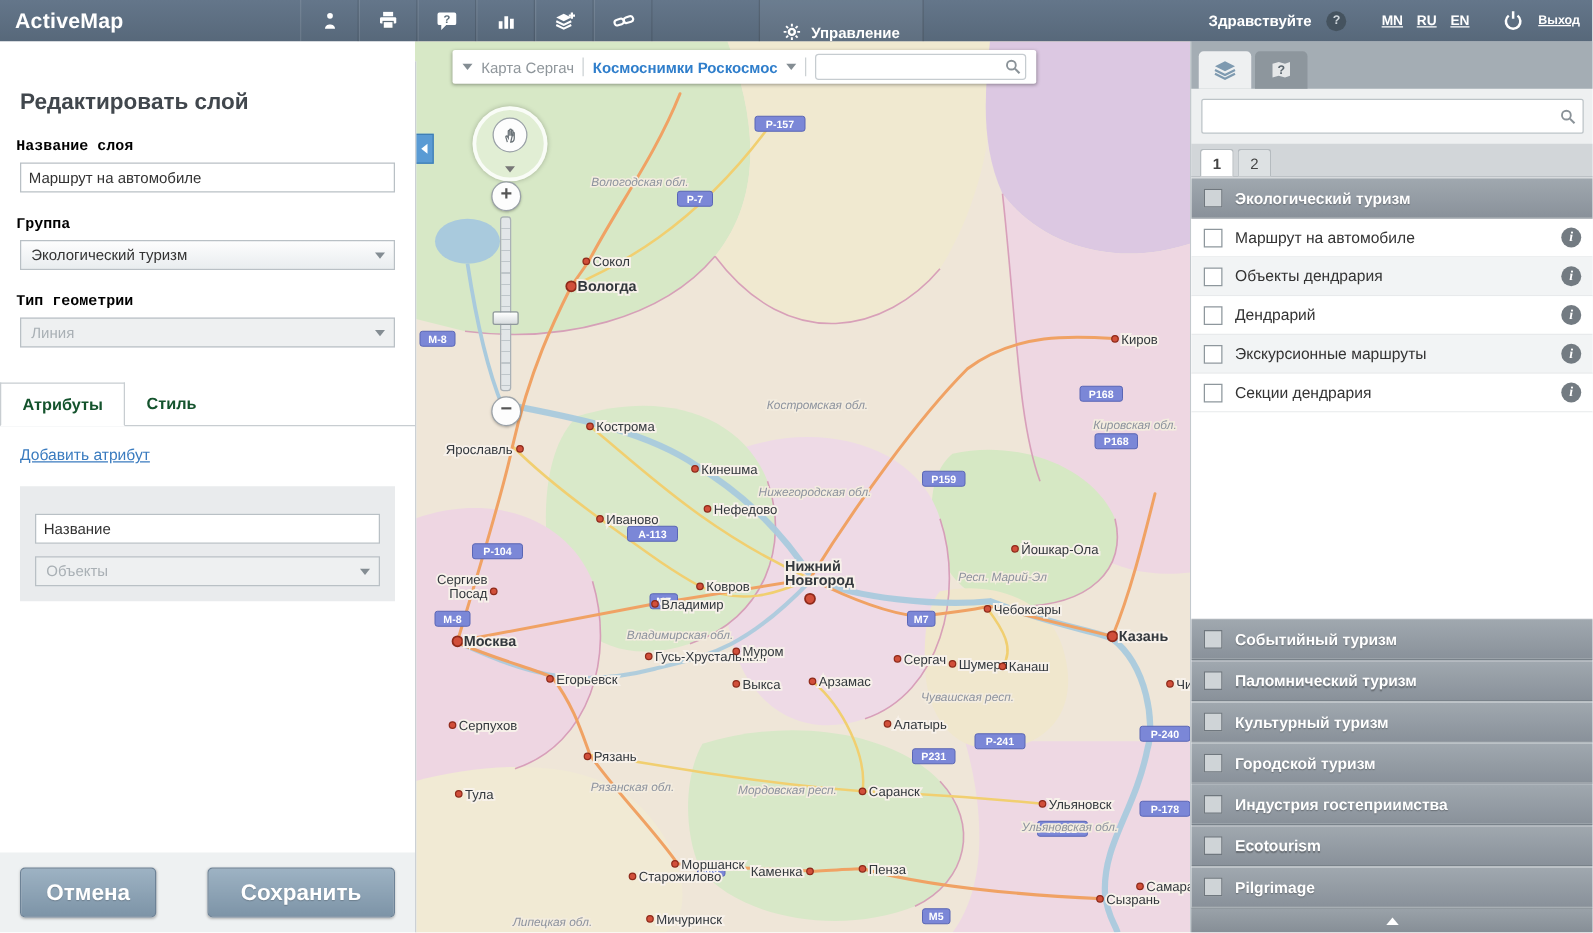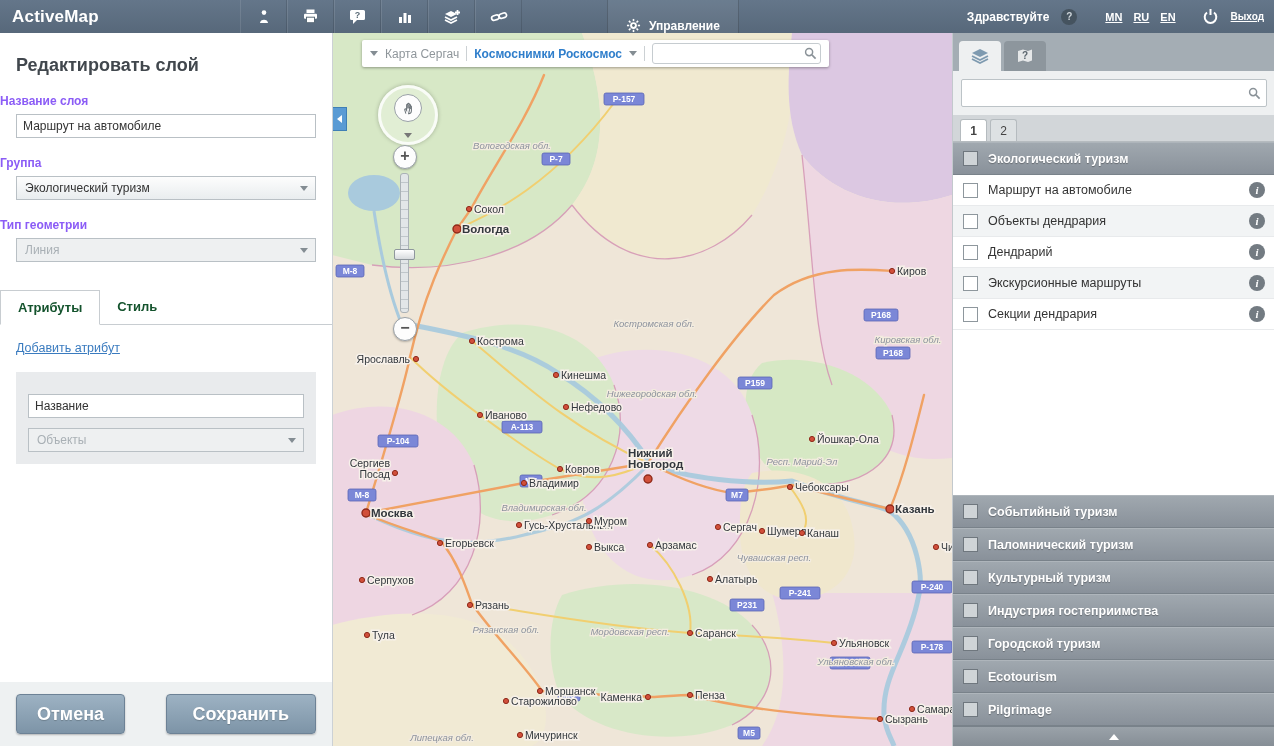--- a/index.html
+++ b/index.html
@@ -19,24 +19,24 @@
   .hdr-right{position:absolute;right:10px;top:0;height:33px;display:flex;align-items:center;gap:12px;}
   .greeting{font-size:12px;font-weight:bold;}
   .help-badge{width:16px;height:16px;border-radius:50%;background:#45535f;color:#cfd6db;font-size:10px;font-weight:bold;
               display:flex;align-items:center;justify-content:center;cursor:pointer;}
   .langs{display:flex;gap:11px;margin-left:16px;}
   .lang{font-size:11px;font-weight:bold;text-decoration:underline;cursor:pointer;color:#fff;}
   .power{display:flex;align-items:center;margin-left:14px;}
   .logout{font-size:10px;font-weight:bold;text-decoration:underline;cursor:pointer;}
 
   
-  .edit-panel{position:absolute;left:0;top:33px;width:332px;bottom:0;background:#fff;
+  .edit-panel{position:absolute;left:0;top:49px;width:332px;bottom:0;background:#fff;
               border-right:1px solid #ccd1d5;z-index:20;}
   .panel-title{margin:22px 16px 0;font-size:18px;font-weight:bold;color:#41474d;}
-  .f-label{margin:18px 0 6px;font-size:12px;font-weight:bold;color:#8b5cf6;}
+  .f-label{margin:18px 13px 6px;font-size:12px;font-weight:bold;color:#000000;font-family:Liberation Mono, monospace;}
   .text-input{display:block;margin:0 16px;width:calc(100% - 32px);box-sizing:border-box;height:24px;
               border:1px solid #b9c0c5;font-size:12px;padding:0 6px;color:#333;font-family:inherit;}
   .select{margin:0 16px;width:calc(100% - 32px);box-sizing:border-box;height:24px;border:1px solid #b9c0c5;
           background:linear-gradient(#fdfdfd,#e9edef);display:flex;align-items:center;
           padding:0 22px 0 8px;position:relative;font-size:12px;color:#333;cursor:pointer;}
   .select .caret-down{position:absolute;right:7px;top:9px;}
   .select.disabled{background:#eef0f1;color:#a9b0b5;cursor:default;}
   .caret-down{width:0;height:0;border-left:4px solid transparent;border-right:4px solid transparent;
               border-top:5px solid #848d93;display:inline-block;}
   .tabs{display:flex;margin-top:28px;border-bottom:1px solid #c8cdd1;}
@@ -665,25 +665,25 @@
       <div class="group-header">
         <span class="cbx group-cb"></span>
         <span>Паломнический туризм</span>
       </div>
       <div class="group-header">
         <span class="cbx group-cb"></span>
         <span>Культурный туризм</span>
       </div>
       <div class="group-header">
         <span class="cbx group-cb"></span>
+        <span>Городской туризм</span>
+      </div>
+      <div class="group-header">
+        <span class="cbx group-cb"></span>
         <span>Индустрия гостеприимства</span>
-      </div>
-      <div class="group-header">
-        <span class="cbx group-cb"></span>
-        <span>Городской туризм</span>
       </div>
       <div class="group-header">
         <span class="cbx group-cb"></span>
         <span>Ecotourism</span>
       </div>
       <div class="group-header">
         <span class="cbx group-cb"></span>
         <span>Pilgrimage</span>
       </div>
     </div>

